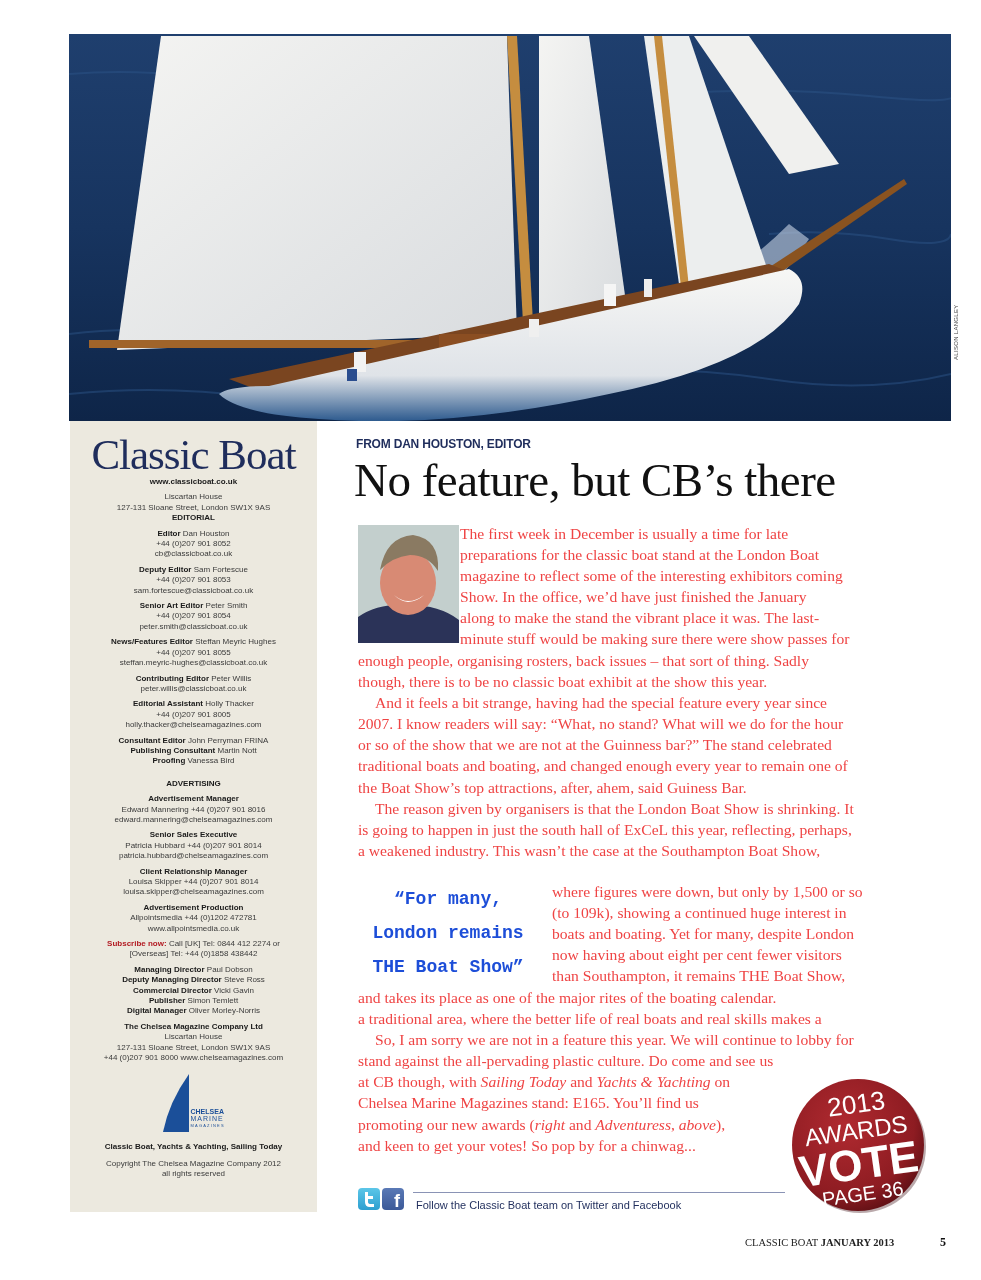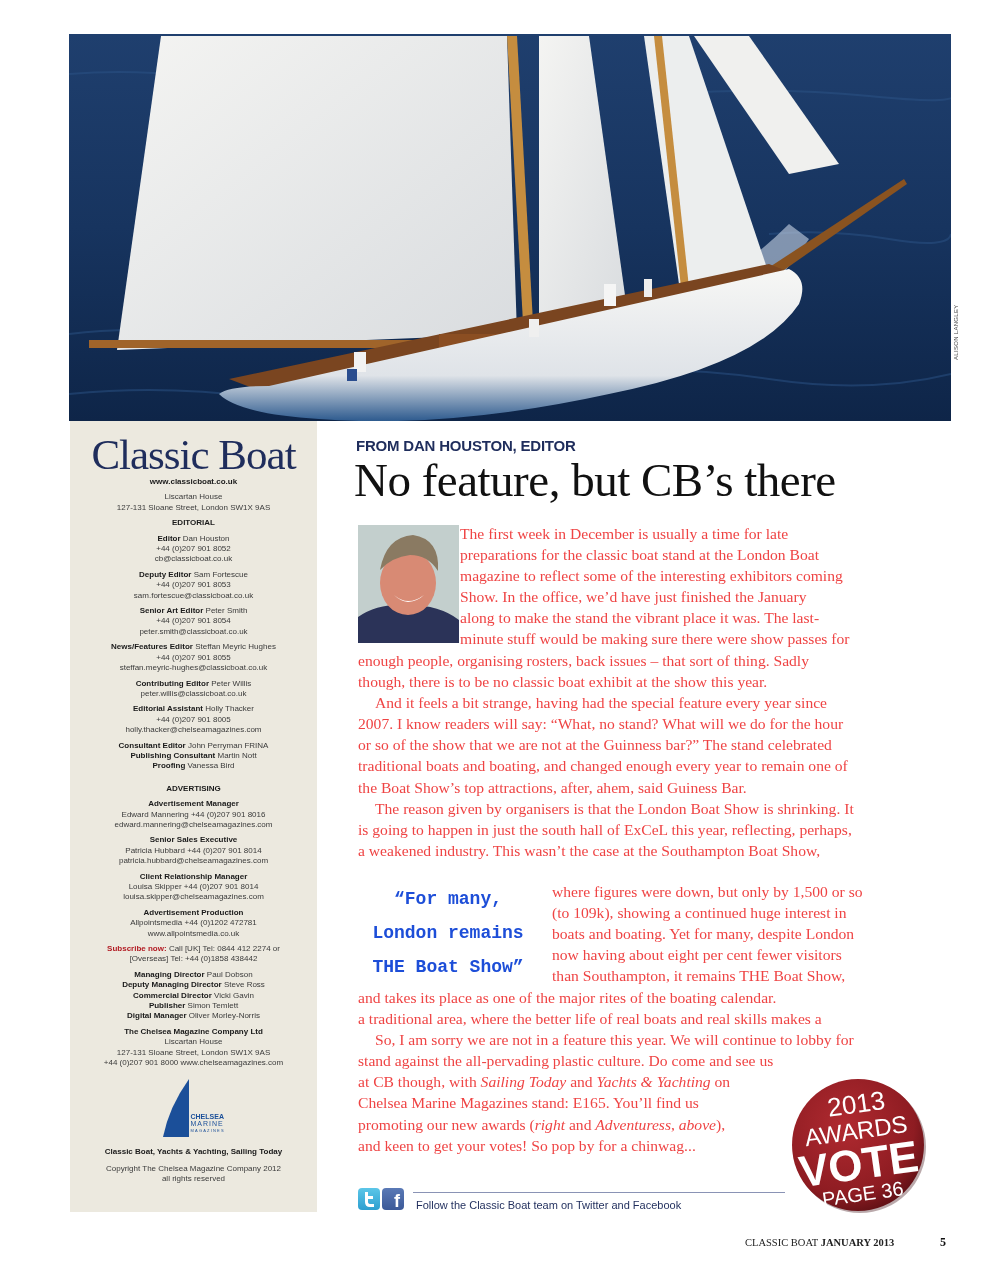--- a/index.html
+++ b/index.html
@@ -24,35 +24,35 @@
     position: absolute; left: 70px; top: 421px; width: 247px; height: 791px;
     background: #ece9df; text-align: center;
     font-family: "Liberation Sans", sans-serif; font-size: 8px; line-height: 10.4px; color: #3a3a3a;
   }
   .logo {
     font-family: "Liberation Serif", serif; font-size: 43px; color: #1f2d5c; letter-spacing: -1px;
     line-height: 44px; margin-top: 12px;
   }
   .sidebar .url { font-weight: bold; color: #1a1a1a; }
   .sidebar .blk { margin-top: 5px; }
-  .sidebar .sec { font-weight: bold; color: #1a1a1a; margin-top: 5px; }
+  .sidebar .sec { font-weight: bold; color: #1a1a1a; }
   .sidebar b { color: #1a1a1a; }
   .sidebar .red { color: #b21a22; font-weight: bold; }
   .cmm-logo { position: relative; height: 62px; width: 90px; margin: 10px auto 0; }
   .cmm-logo .sail { position: absolute; left: 14px; top: 0; }
   .cmm-logo .chelsea { position: absolute; left: 42px; top: 34px; font-size: 7px; font-weight: bold; color: #1b4f99; line-height: 7px; }
   .cmm-logo .marine { position: absolute; left: 42px; top: 41px; font-size: 7px; color: #1b4f99; letter-spacing: 1px; line-height: 7px; }
   .cmm-logo .mags { position: absolute; left: 42px; top: 49px; font-size: 4px; color: #1b4f99; letter-spacing: 1.2px; line-height: 5px; }
   .sidebar .titles { font-weight: bold; color: #1a1a1a; margin-top: 6px; }
   .sidebar .copy { margin-top: 7px; }
 
   
   .kicker {
     position: absolute; left: 356px; top: 437px;
-    font-family: "Liberation Sans", sans-serif; font-weight: bold; font-size: 15px; color: #1f2d5c; letter-spacing: -0.2px;
+    font-family: "Liberation Sans", sans-serif; font-weight: bold; font-size: 12px; color: #1f2d5c; letter-spacing: -0.2px;
   }
   .headline {
     position: absolute; left: 354px; top: 452px; width: 580px;
     font-family: "Liberation Serif", serif; font-size: 47px; line-height: 56px; color: #111; letter-spacing: -0.5px; white-space: nowrap;
   }
   .portrait {
     position: absolute; left: 358px; top: 525px; width: 101px; height: 118px; overflow: hidden;
     background: linear-gradient(160deg, #c7d2d0 0%, #b8c3c1 100%);
   }
   .body-text {

